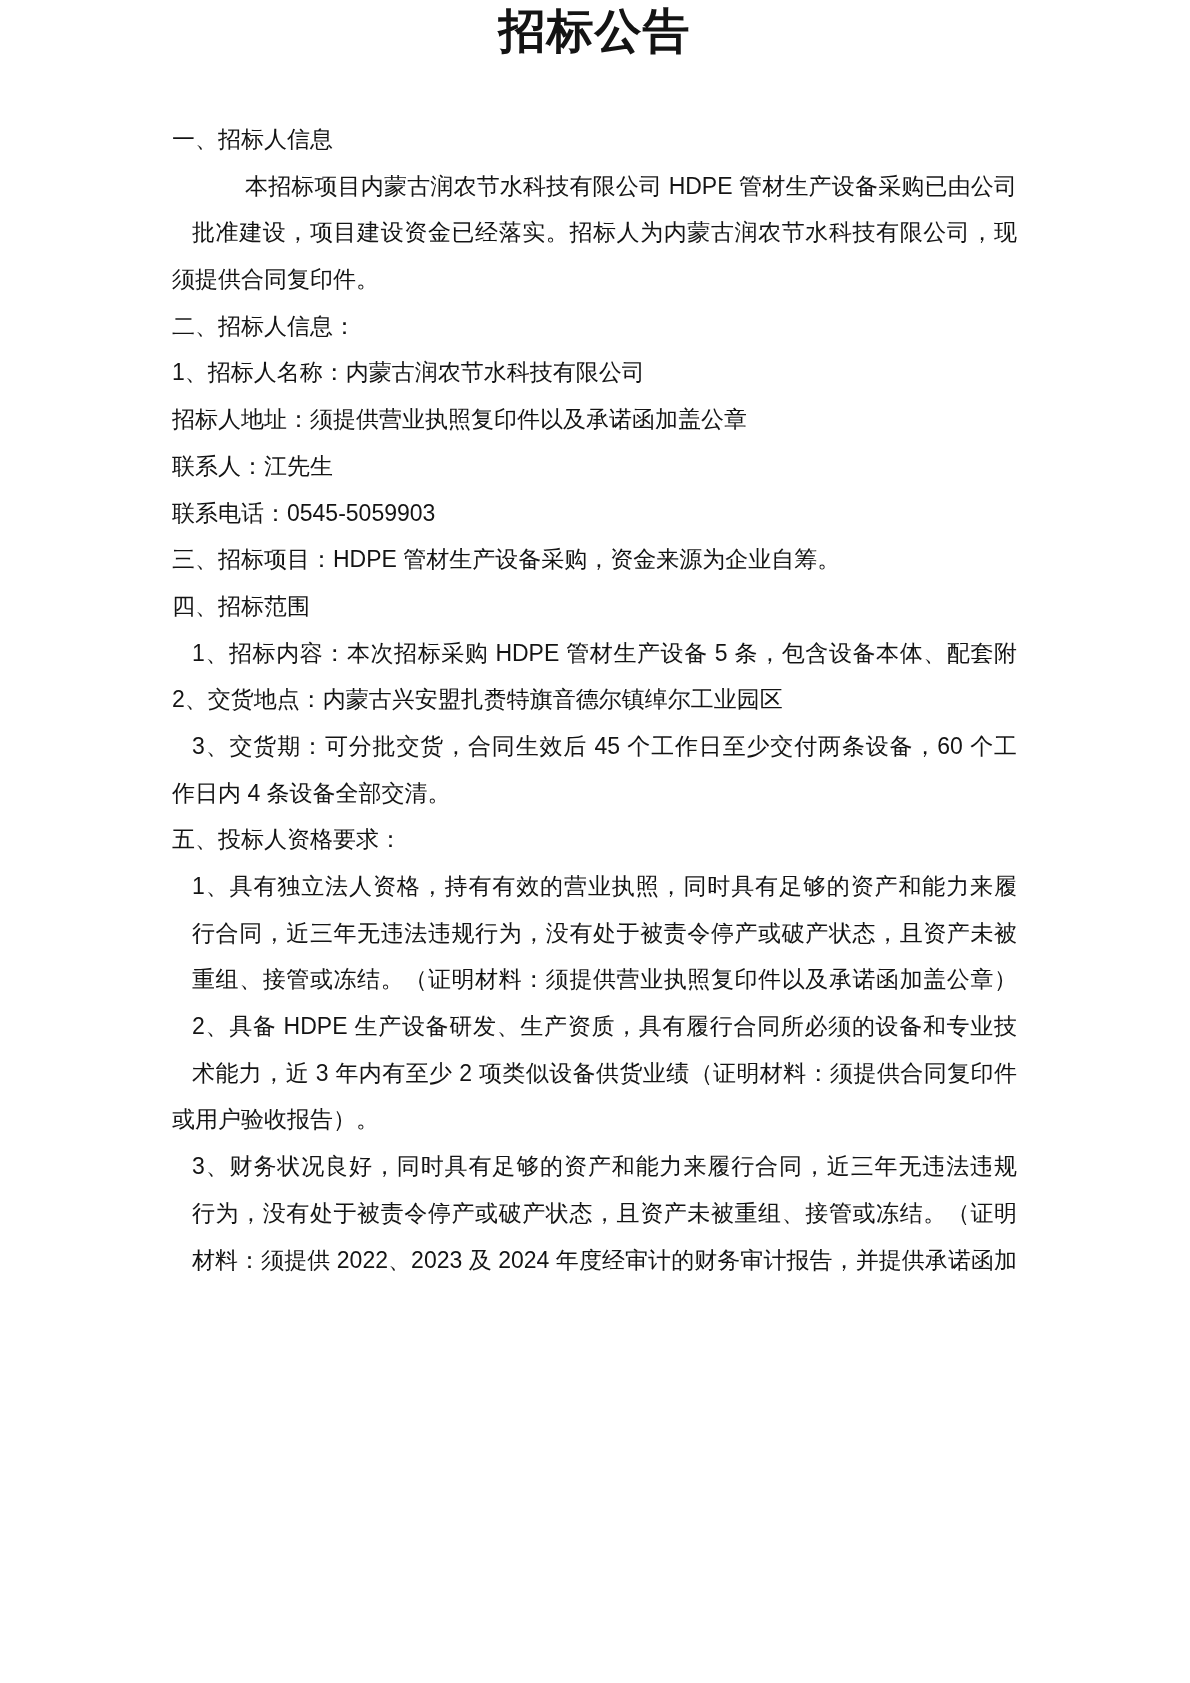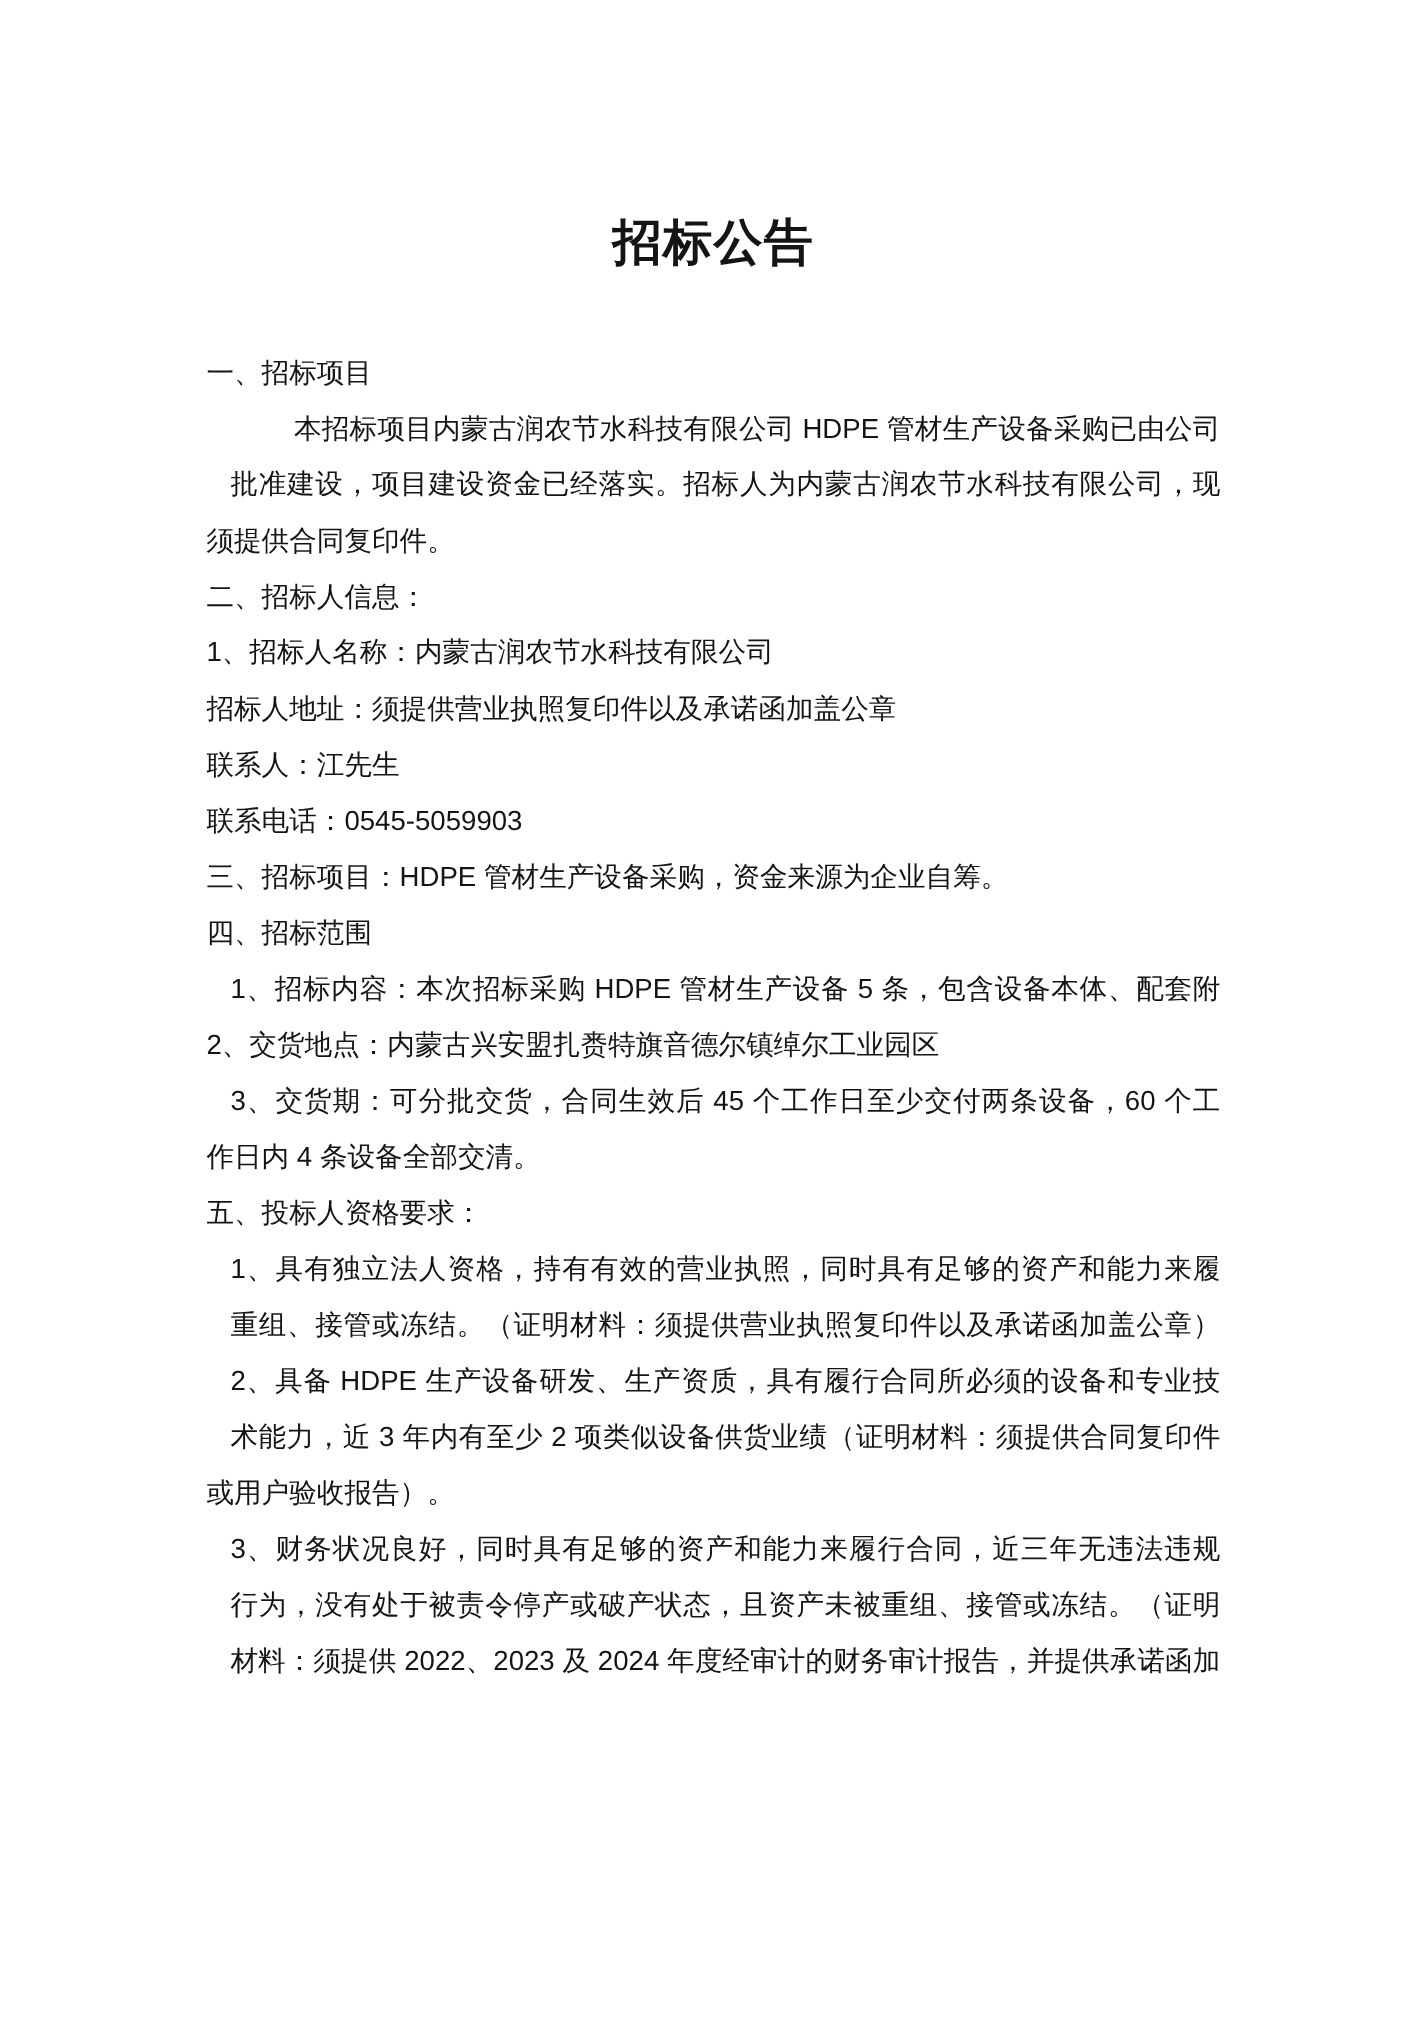--- a/index.html
+++ b/index.html
@@ -11,25 +11,24 @@
     position: relative;
     width: 1190px;
     height: 1683px;
     background: #ffffff;
     overflow: hidden;
     color: #141414;
     font-family: "Liberation Sans", serif;
   }
   .doc-title {
     margin: 0 0 0 172px;
-    padding-top: 171px;
     width: 845px;
     text-align: center;
     font-family: "Liberation Serif", serif;
-    font-size: 41px;
+    font-size: 47px;
     line-height: 63px;
     font-weight: 700;
     letter-spacing: 1px;
   }
   .content {
     margin: 53px 0 0 172px;
     width: 845px;
     font-size: 23px;
     line-height: 46.7px;
   }
@@ -53,37 +52,38 @@
   }
 </style>
 </head>
 <body>
 
 <div class="page">
 
   <h1 class="doc-title">招标公告</h1>
 
   <div class="content">
-    <div class="ln">一、招标项目</div>
+    <div class="ln">一、招标人信息</div>
     <div class="ln j ind">本招标项目内蒙古润农节水科技有限公司 HDPE 管材生产设备采购已由公司</div>
     <div class="ln j">批准建设，项目建设资金已经落实。招标人为内蒙古润农节水科技有限公司，现</div>
     <div class="ln">须提供合同复印件。</div>
     <div class="ln">二、招标人信息：</div>
     <div class="ln">1、招标人名称：内蒙古润农节水科技有限公司</div>
     <div class="ln">招标人地址：须提供营业执照复印件以及承诺函加盖公章</div>
     <div class="ln">联系人：江先生</div>
     <div class="ln">联系电话：0545-5059903</div>
     <div class="ln">三、招标项目：HDPE 管材生产设备采购，资金来源为企业自筹。</div>
     <div class="ln">四、招标范围</div>
     <div class="ln j">1、招标内容：本次招标采购 HDPE 管材生产设备 5 条，包含设备本体、配套附</div>
     <div class="ln">2、交货地点：内蒙古兴安盟扎赉特旗音德尔镇绰尔工业园区</div>
     <div class="ln j">3、交货期：可分批交货，合同生效后 45 个工作日至少交付两条设备，60 个工</div>
     <div class="ln">作日内 4 条设备全部交清。</div>
     <div class="ln">五、投标人资格要求：</div>
     <div class="ln j">1、具有独立法人资格，持有有效的营业执照，同时具有足够的资产和能力来履</div>
+    <div class="ln j">行合同，近三年无违法违规行为，没有处于被责令停产或破产状态，且资产未被</div>
     <div class="ln j">重组、接管或冻结。（证明材料：须提供营业执照复印件以及承诺函加盖公章）</div>
     <div class="ln j">2、具备 HDPE 生产设备研发、生产资质，具有履行合同所必须的设备和专业技</div>
     <div class="ln j">术能力，近 3 年内有至少 2 项类似设备供货业绩（证明材料：须提供合同复印件</div>
     <div class="ln">或用户验收报告）。</div>
     <div class="ln j">3、财务状况良好，同时具有足够的资产和能力来履行合同，近三年无违法违规</div>
     <div class="ln j">行为，没有处于被责令停产或破产状态，且资产未被重组、接管或冻结。（证明</div>
     <div class="ln j">材料：须提供 2022、2023 及 2024 年度经审计的财务审计报告，并提供承诺函加</div>
   </div>
 
 </div>

